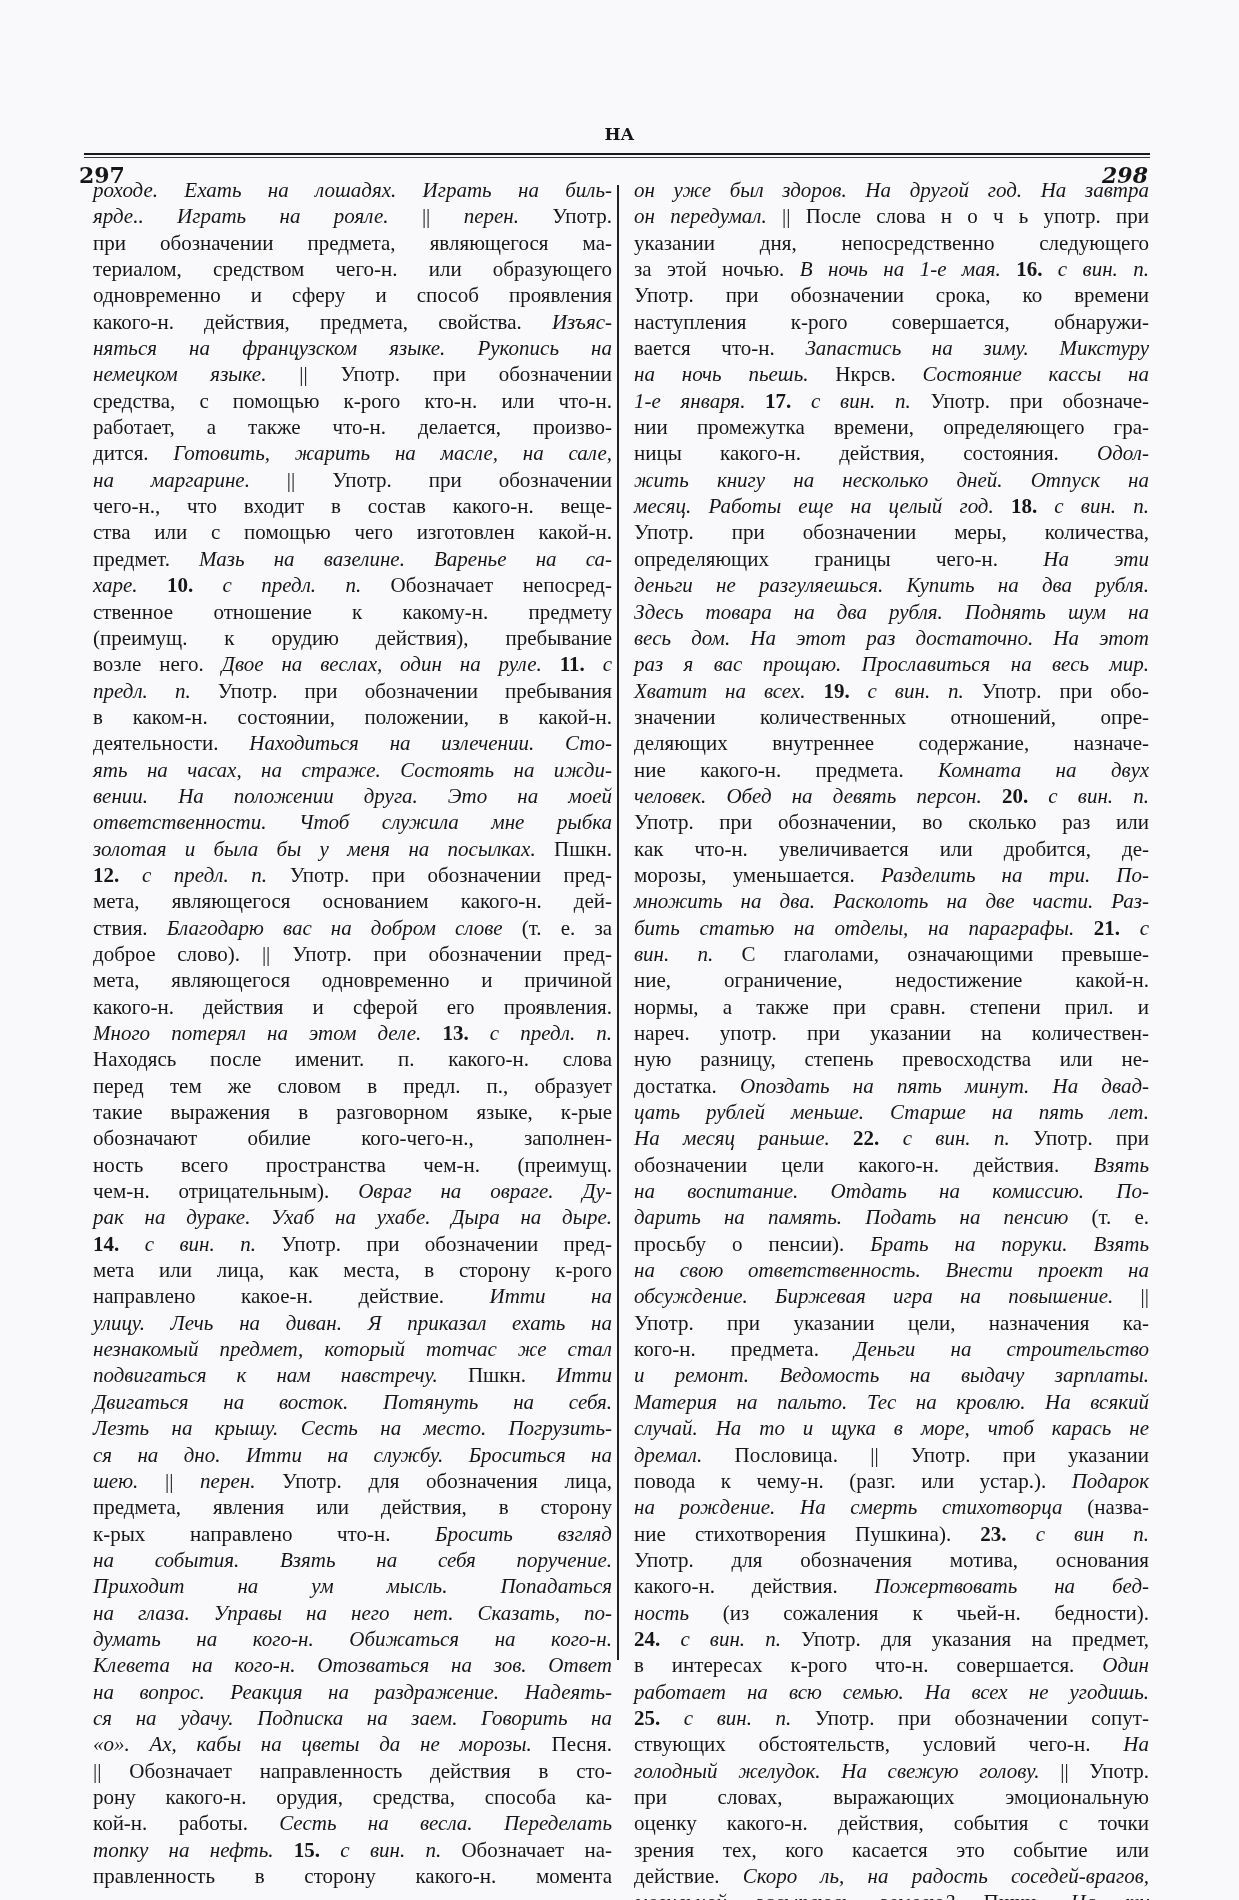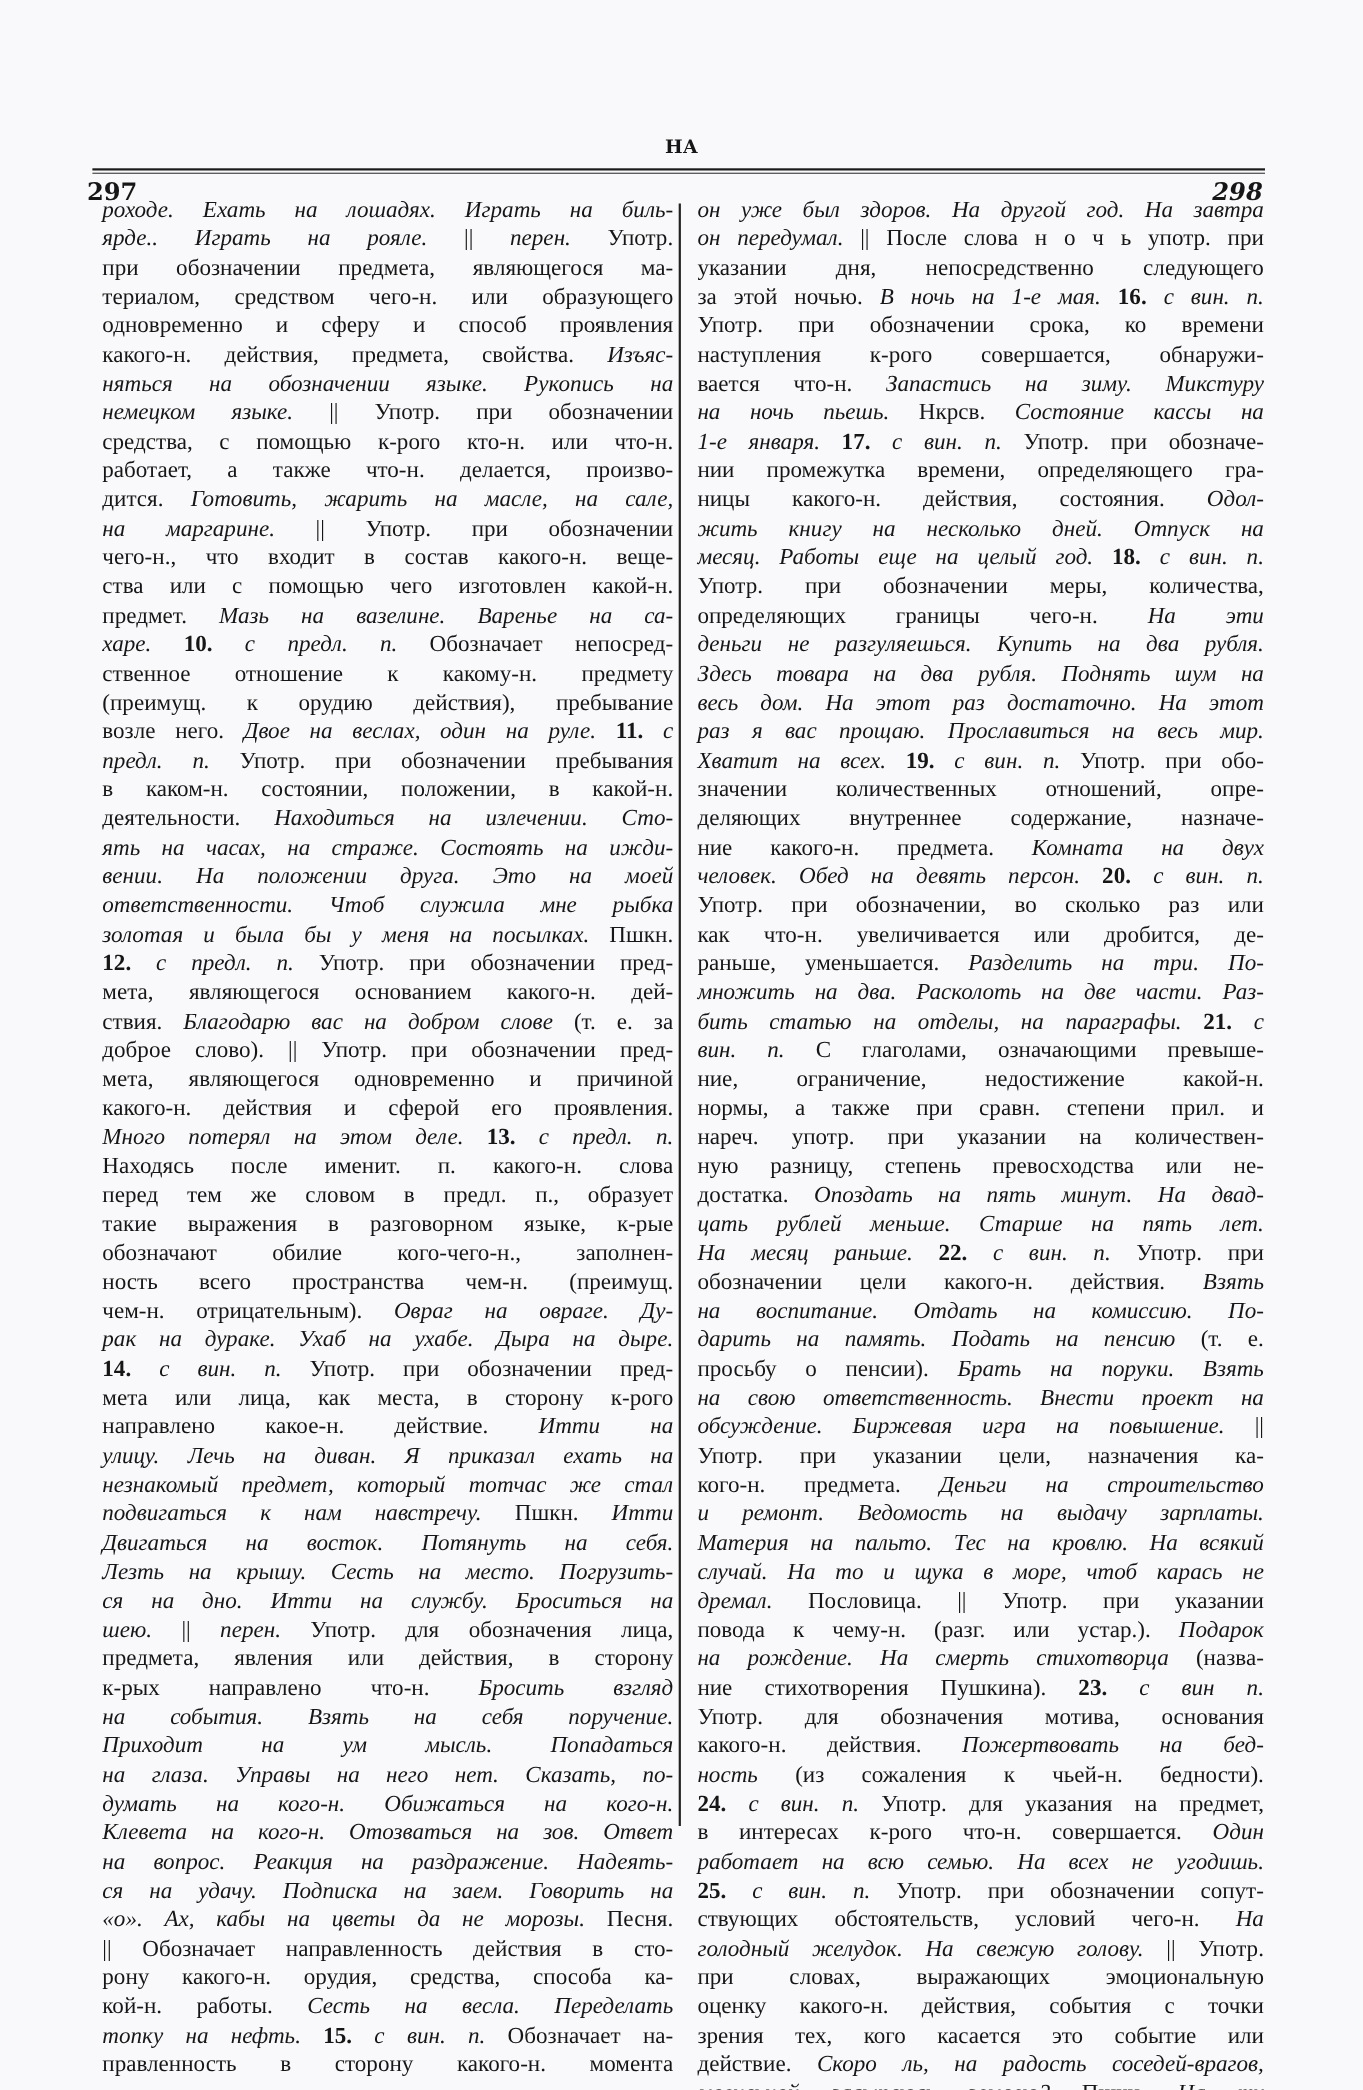--- a/index.html
+++ b/index.html
@@ -28,21 +28,21 @@
 <div class="rule2"></div>
 <div class="divider"></div>
 
 <div id="colL" class="col">
     <div class="ln"><span class="i">роходе. Ехать на лошадях. Играть на биль-</span></div>
     <div class="ln"><span class="i">ярде.. Играть на рояле. </span><span>|| </span><span class="i">перен. </span><span>Употр.</span></div>
     <div class="ln"><span>при обозначении предмета, являющегося ма-</span></div>
     <div class="ln"><span>териалом, средством чего-н. или образующего</span></div>
     <div class="ln"><span>одновременно и сферу и способ проявления</span></div>
     <div class="ln"><span>какого-н. действия, предмета, свойства. </span><span class="i">Изъяс-</span></div>
-    <div class="ln"><span class="i">няться на обозначении языке. Рукопись на</span></div>
+    <div class="ln"><span class="i">няться на французском языке. Рукопись на</span></div>
     <div class="ln"><span class="i">немецком языке. </span><span>|| Употр. при обозначении</span></div>
     <div class="ln"><span>средства, с помощью к-рого кто-н. или что-н.</span></div>
     <div class="ln"><span>работает, а также что-н. делается, произво-</span></div>
     <div class="ln"><span>дится. </span><span class="i">Готовить, жарить на масле, на сале,</span></div>
     <div class="ln"><span class="i">на маргарине. </span><span>|| Употр. при обозначении</span></div>
     <div class="ln"><span>чего-н., что входит в состав какого-н. веще-</span></div>
     <div class="ln"><span>ства или с помощью чего изготовлен какой-н.</span></div>
     <div class="ln"><span>предмет. </span><span class="i">Мазь на вазелине. Варенье на са-</span></div>
     <div class="ln"><span class="i">харе. </span><span class="b">10. </span><span class="i">с предл. п. </span><span>Обозначает непосред-</span></div>
     <div class="ln"><span>ственное отношение к какому-н. предмету</span></div>
@@ -115,21 +115,21 @@
     <div class="ln"><span class="i">Здесь товара на два рубля. Поднять шум на</span></div>
     <div class="ln"><span class="i">весь дом. На этот раз достаточно. На этот</span></div>
     <div class="ln"><span class="i">раз я вас прощаю. Прославиться на весь мир.</span></div>
     <div class="ln"><span class="i">Хватит на всех. </span><span class="b">19. </span><span class="i">с вин. п. </span><span>Употр. при обо-</span></div>
     <div class="ln"><span>значении количественных отношений, опре-</span></div>
     <div class="ln"><span>деляющих внутреннее содержание, назначе-</span></div>
     <div class="ln"><span>ние какого-н. предмета. </span><span class="i">Комната на двух</span></div>
     <div class="ln"><span class="i">человек. Обед на девять персон. </span><span class="b">20. </span><span class="i">с вин. п.</span></div>
     <div class="ln"><span>Употр. при обозначении, во сколько раз или</span></div>
     <div class="ln"><span>как что-н. увеличивается или дробится, де-</span></div>
-    <div class="ln"><span>раньше, уменьшается. </span><span class="i">Разделить на три. По-</span></div>
+    <div class="ln"><span>морозы, уменьшается. </span><span class="i">Разделить на три. По-</span></div>
     <div class="ln"><span class="i">множить на два. Расколоть на две части. Раз-</span></div>
     <div class="ln"><span class="i">бить статью на отделы, на параграфы. </span><span class="b">21. </span><span class="i">с</span></div>
     <div class="ln"><span class="i">вин. п. </span><span>С глаголами, означающими превыше-</span></div>
     <div class="ln"><span>ние, ограничение, недостижение какой-н.</span></div>
     <div class="ln"><span>нормы, а также при сравн. степени прил. и</span></div>
     <div class="ln"><span>нареч. употр. при указании на количествен-</span></div>
     <div class="ln"><span>ную разницу, степень превосходства или не-</span></div>
     <div class="ln"><span>достатка. </span><span class="i">Опоздать на пять минут. На двад-</span></div>
     <div class="ln"><span class="i">цать рублей меньше. Старше на пять лет.</span></div>
     <div class="ln"><span class="i">На месяц раньше. </span><span class="b">22. </span><span class="i">с вин. п. </span><span>Употр. при</span></div>

